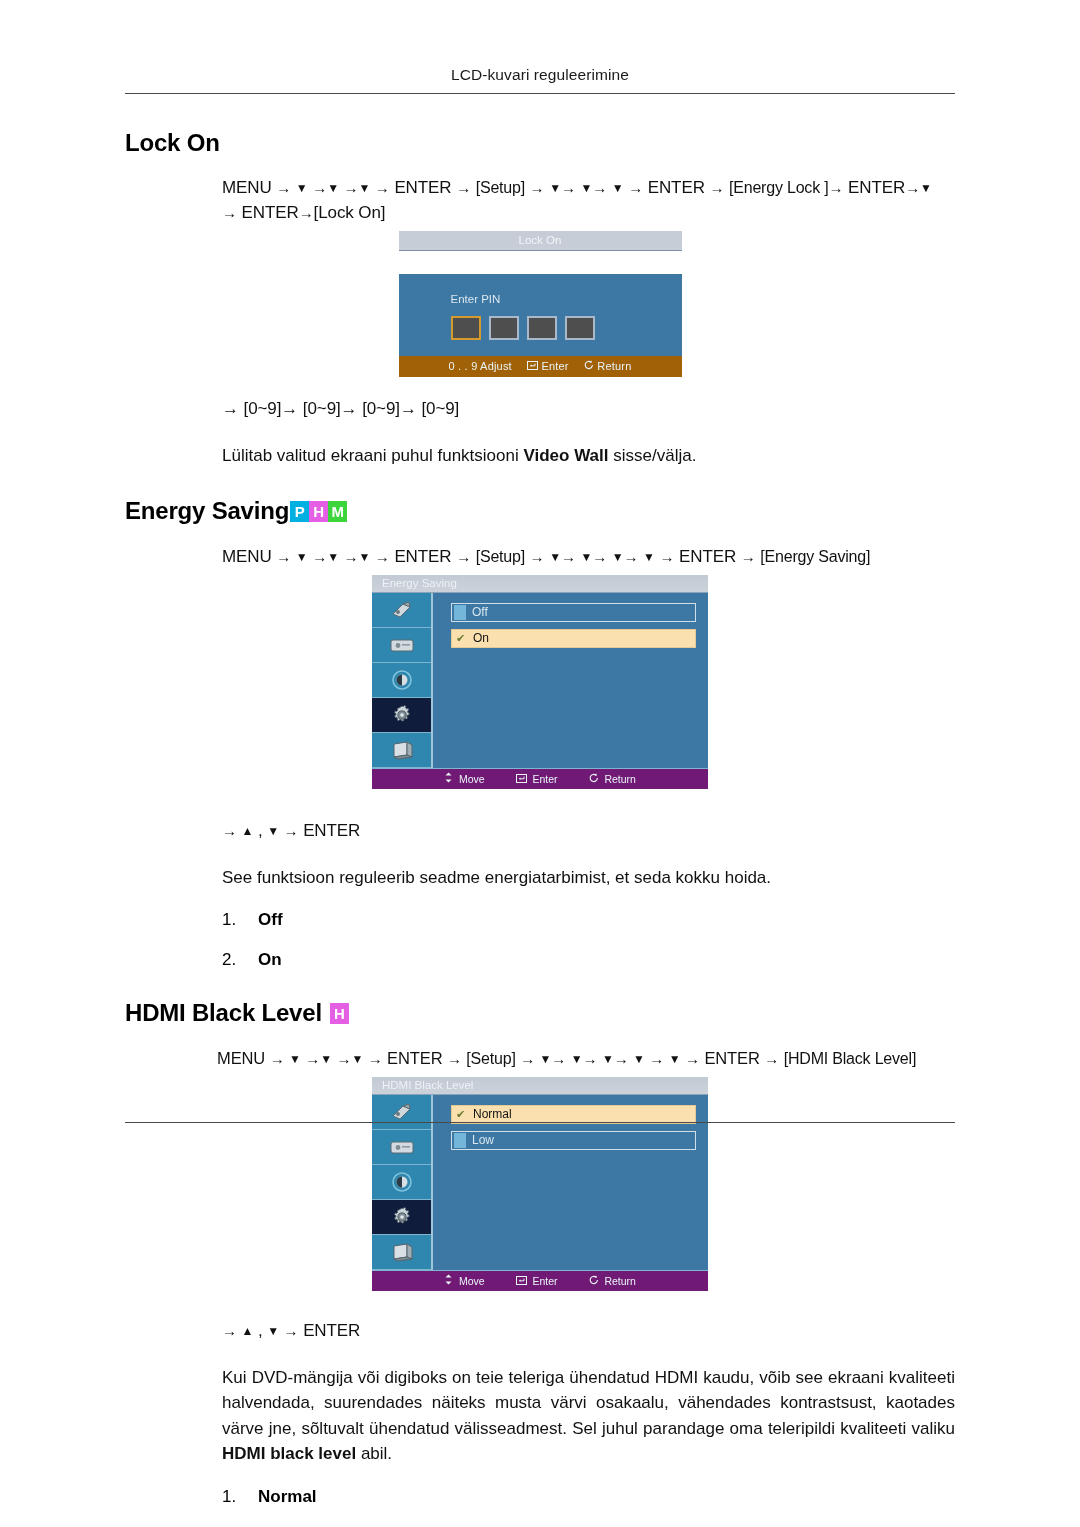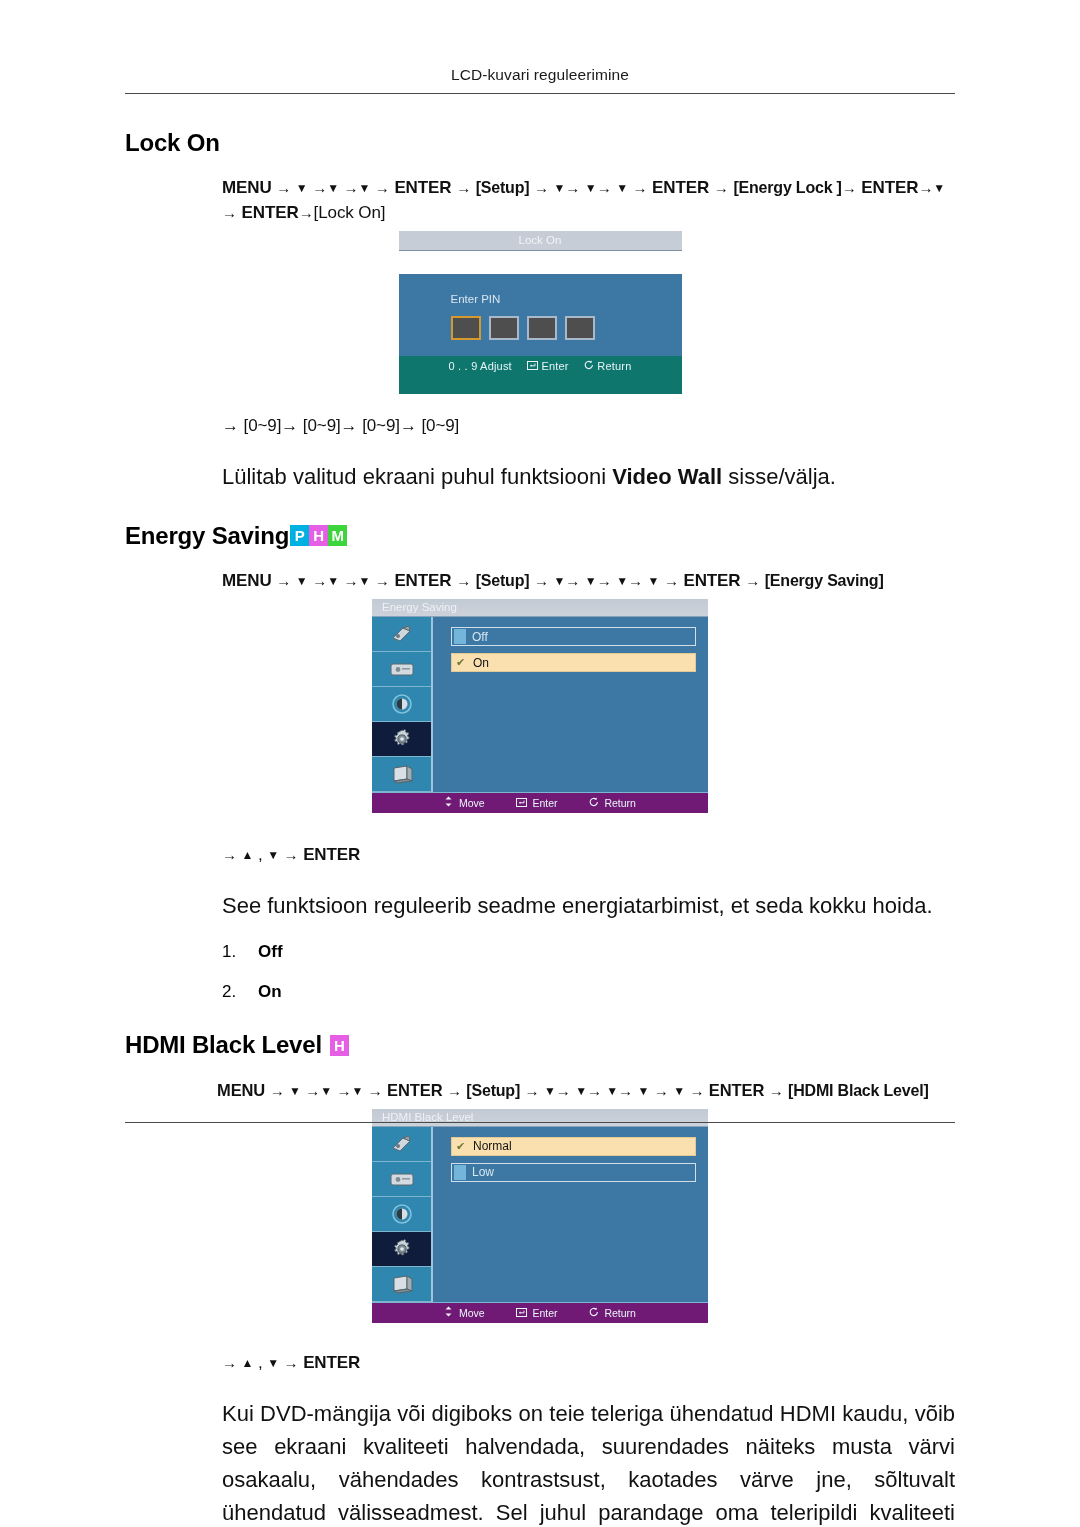--- a/index.html
+++ b/index.html
@@ -75,38 +75,38 @@
   
   .indent { margin-left: 97px; }
 
   .path {
     font-size: 17px;
     line-height: 1.42;
     margin-top: 20px;
     letter-spacing: -0.1px;
     color: #111;
   }
-  .path .kw { font-weight: 700; }
+  .path .kw { font-weight: 400; }
   .path .box {
-    font-weight: 700;
+    font-weight: 400;
     font-size: 16px;
     letter-spacing: -0.2px;
   }
   .path .arw { font-size: 15px; }
   .path .dn {
     font-size: 12px;
     vertical-align: 1px;
   }
   .path .up {
     font-size: 12px;
     vertical-align: 1px;
   }
 
   .para {
-    font-size: 22px;
+    font-size: 17px;
     line-height: 1.5;
     margin-top: 22px;
     color: #111;
   }
   .para.justify { text-align: justify; }
   .para b { font-weight: 700; }
 
   .numlist {
     margin: 20px 0 0 0;
     padding: 0;
@@ -150,25 +150,25 @@
   .pin-row { display: flex; margin-left: 52px; }
   .pin-box {
     width: 26px;
     height: 20px;
     background: #4e4e4e;
     border: 2px solid #a9b9c9;
     margin-right: 8px;
   }
   .pin-box.active { border-color: #d49a2b; }
   .lockon .footbar {
-    background: #0f766e;
+    background: #a16207;
     color: #e8f4f8;
     font-size: 11px;
     text-align: center;
-    padding: 4px 0 22px 0;
+    padding: 4px 0 5px 0;
     letter-spacing: 0.2px;
   }
   .lockon .footbar .grp { margin: 0 6px; }
 
   
   .osd {
     width: 336px;
     font-family: "Liberation Sans", sans-serif;
     font-size: 11.5px;
   }

